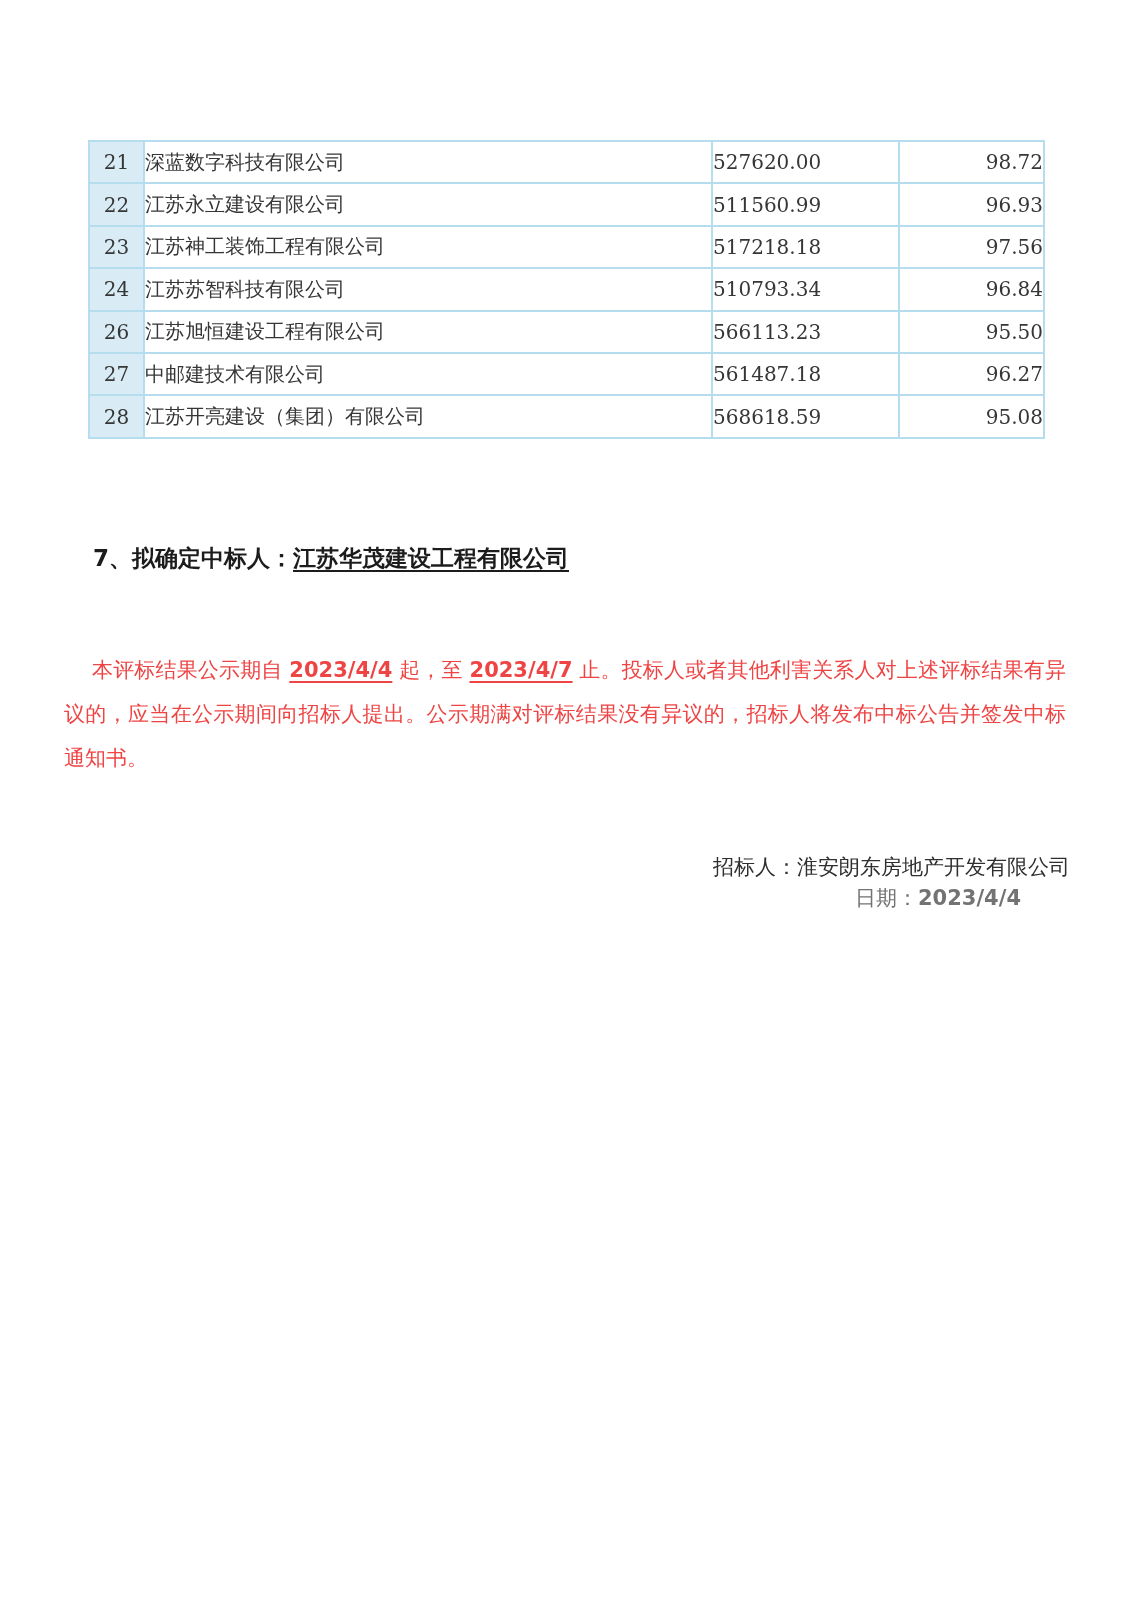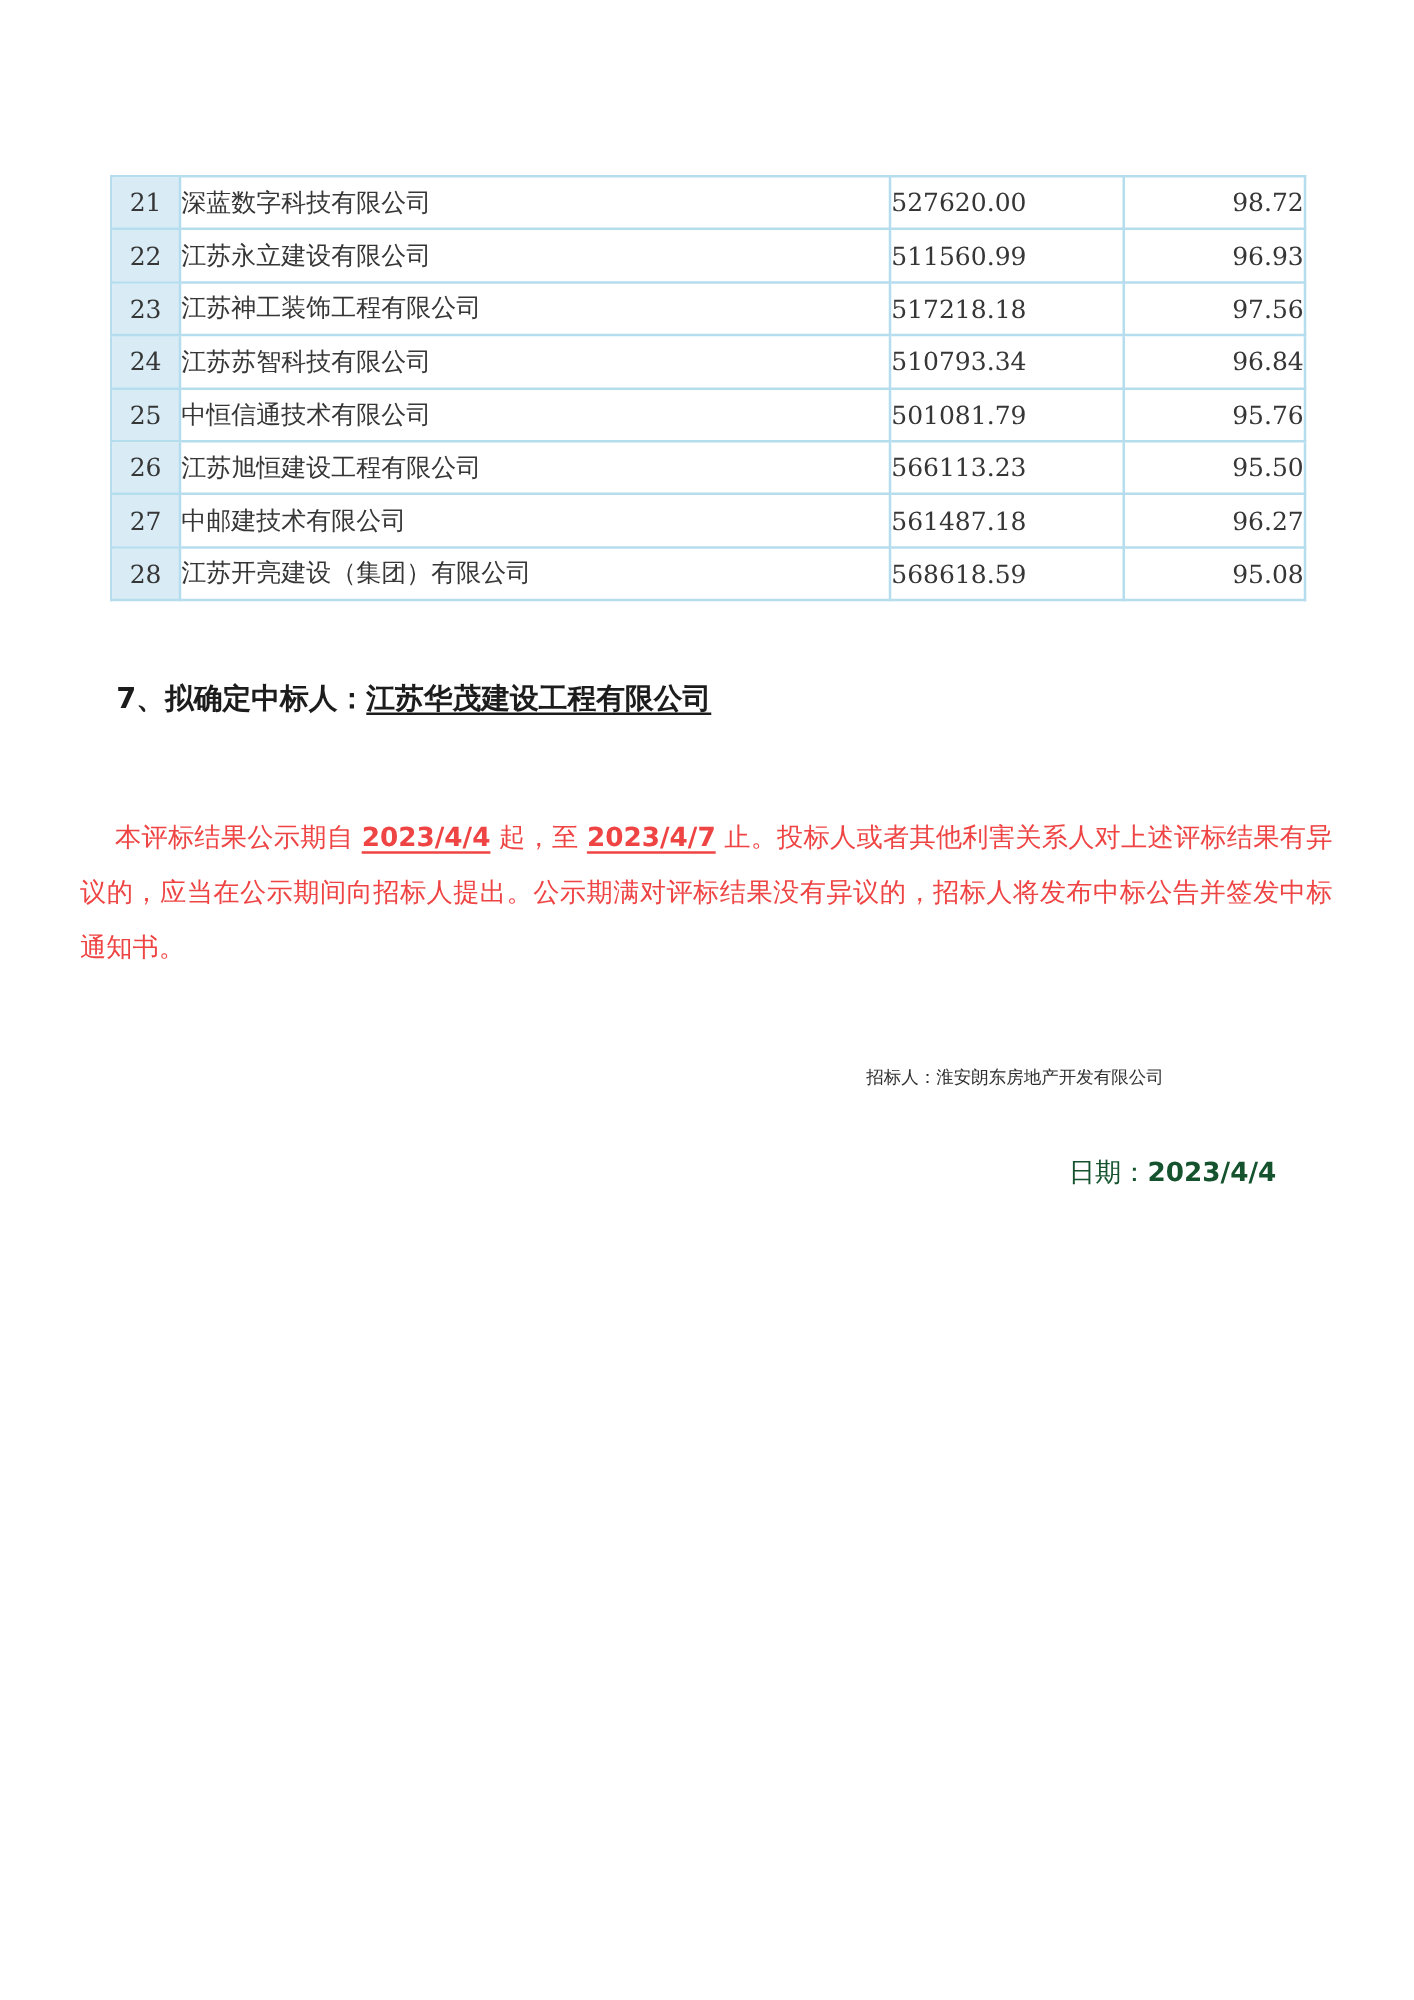--- a/index.html
+++ b/index.html
@@ -73,32 +73,32 @@
     font-family: "DejaVu Sans", sans-serif;
     font-weight: bold;
     text-decoration: underline;
     text-decoration-thickness: 2px;
     text-underline-offset: 4px;
   }
 
   
   .sig-bidder {
     position: absolute;
-    left: 693px;
+    left: 713px;
     top: 853px;
-    font-size: 14px;
+    font-size: 21px;
     color: #2f2f2f;
     white-space: nowrap;
   }
   .sig-date {
     position: absolute;
     left: 855px;
-    top: 924px;
+    top: 884px;
     font-size: 21px;
-    color: #14532d;
+    color: #737373;
     white-space: nowrap;
   }
   .sig-date .val {
     font-family: "DejaVu Sans", sans-serif;
     font-weight: 600;
   }
 </style>
 </head>
 <body>
 
@@ -130,26 +130,20 @@
         <td class="c-price">517218.18</td>
         <td class="c-score">97.56</td>
       </tr>
       <tr>
         <td class="c-no">24</td>
         <td class="c-company">江苏苏智科技有限公司</td>
         <td class="c-price">510793.34</td>
         <td class="c-score">96.84</td>
       </tr>
       <tr>
-        <td class="c-no">25</td>
-        <td class="c-company">中恒信通技术有限公司</td>
-        <td class="c-price">501081.79</td>
-        <td class="c-score">95.76</td>
-      </tr>
-      <tr>
         <td class="c-no">26</td>
         <td class="c-company">江苏旭恒建设工程有限公司</td>
         <td class="c-price">566113.23</td>
         <td class="c-score">95.50</td>
       </tr>
       <tr>
         <td class="c-no">27</td>
         <td class="c-company">中邮建技术有限公司</td>
         <td class="c-price">561487.18</td>
         <td class="c-score">96.27</td>

